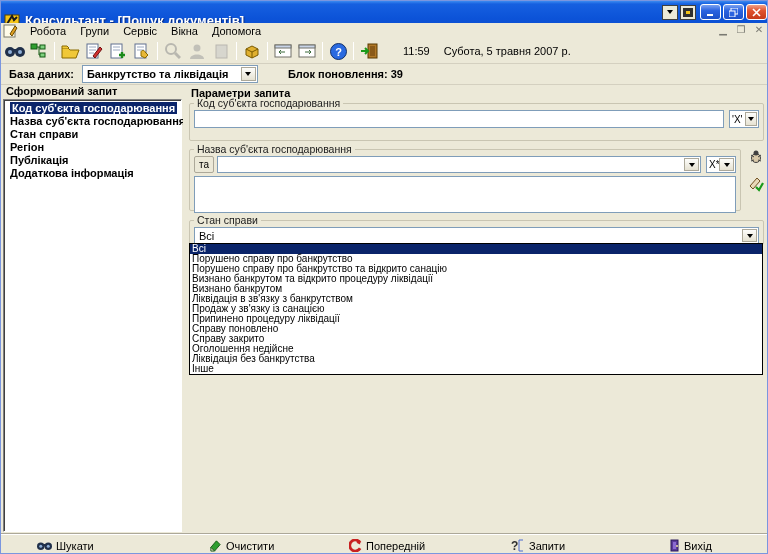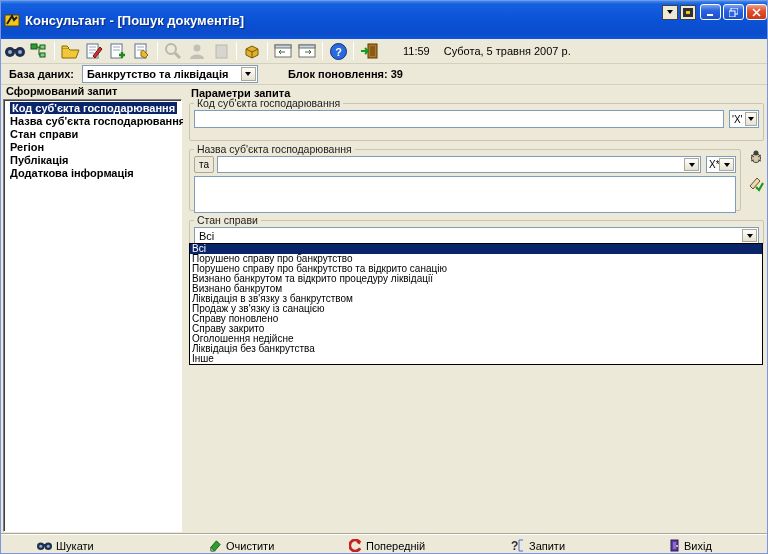--- a/index.html
+++ b/index.html
@@ -136,20 +136,36 @@
           </svg>
         </div>
       <div class="tb-xp tb-close">
           <svg width="9" height="9" viewBox="0 0 9 9">
             <path d="M1 1 L8 8 M8 1 L1 8" stroke="#fff" stroke-width="1.6"></path>
           </svg>
         </div>
     </div>
   </div>
 
+  <div class="menubar">
+    <svg class="menu-icon" viewBox="0 0 16 14">
+      <rect x="1" y="1" width="11" height="12" fill="#fffbe8" stroke="#7a7a6a"></rect>
+      <path d="M9 12 L14 4 L12 2 L7 10 Z" fill="#e0a020" stroke="#6a4a00"></path>
+    </svg>
+    <span class="menu-item">Робота</span>
+    <span class="menu-item">Групи</span>
+    <span class="menu-item">Сервіс</span>
+    <span class="menu-item">Вікна</span>
+    <span class="menu-item">Допомога</span>
+    <div class="mdi-controls">
+      <span>▁</span>
+      <span>❐</span>
+      <span>✕</span>
+    </div>
+  </div>
 
   <div class="toolbar">
     <div class="tool-btn">
       <svg width="20" height="14" viewBox="0 0 20 14">
         <circle cx="5" cy="8" r="5" fill="#20304a"></circle>
           <circle cx="15" cy="8" r="5" fill="#20304a"></circle>
         <rect x="7" y="5" width="6" height="3" fill="#20304a"></rect>
           <circle cx="5" cy="8" r="2" fill="#8fb0d8"></circle>
           <circle cx="15" cy="8" r="2" fill="#8fb0d8"></circle>
       </svg>
@@ -331,20 +347,21 @@
   </fieldset>
 
   <div class="dropdown">
     <div class="dd-item selected">Всі</div>
     <div class="dd-item">Порушено справу про банкрутство</div>
     <div class="dd-item">Порушено справу про банкрутство та відкрито санацію</div>
     <div class="dd-item">Визнано банкрутом та відкрито процедуру ліквідації</div>
     <div class="dd-item">Визнано банкрутом</div>
     <div class="dd-item">Ліквідація в зв'язку з банкрутством</div>
     <div class="dd-item">Продаж у зв'язку із санацією</div>
+    <div class="dd-item">Припинено процедуру ліквідації</div>
     <div class="dd-item">Справу поновлено</div>
     <div class="dd-item">Справу закрито</div>
     <div class="dd-item">Оголошення недійсне</div>
     <div class="dd-item">Ліквідація без банкрутства</div>
     <div class="dd-item">Інше</div>
   </div>
 
   <div class="bottombar">
     <div class="bottom-btn b1">
       <svg width="15" height="11" viewBox="0 0 20 14">

